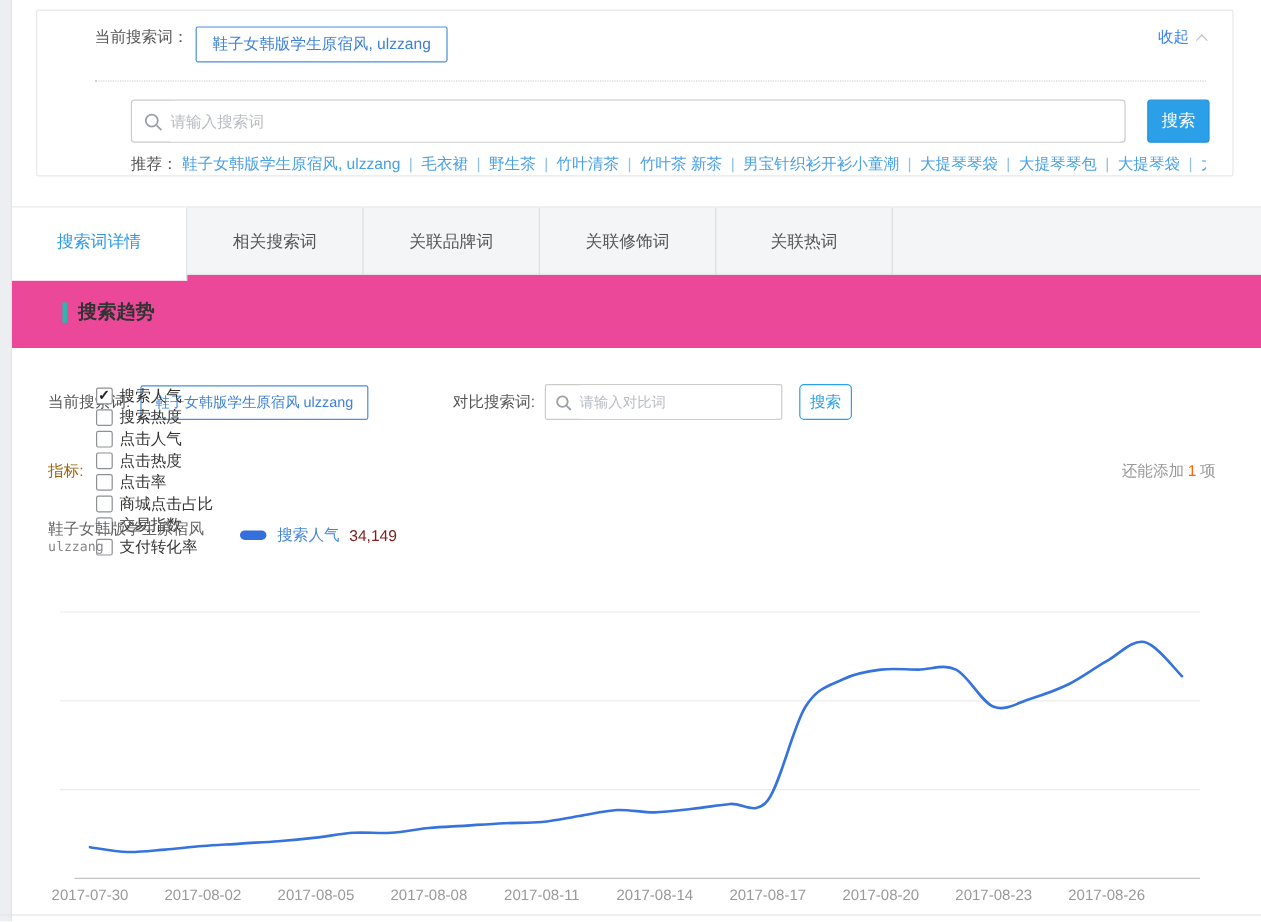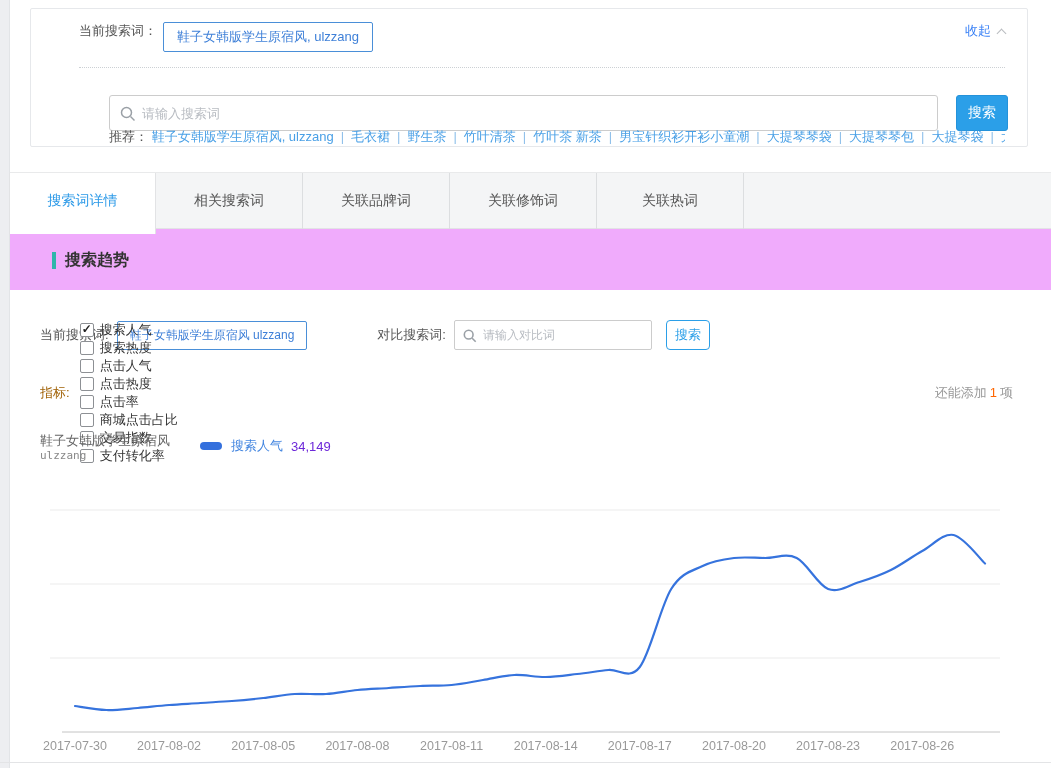--- a/index.html
+++ b/index.html
@@ -20,21 +20,21 @@
     display:flex; align-items:flex-start; }
   .lbl { color:#555; }
   .term-chip { display:inline-block; border:1px solid #4a8fd8; border-radius:2px;
     color:#3f80d8; padding:5px 13px; margin-left:6px; background:#fff; cursor:pointer; }
   .flex-spacer { flex:1; }
   .collapse-link { display:flex; align-items:center; color:#3b82f6; cursor:pointer; }
   .chev-up { display:inline-block; border:solid #b9bcc0; border-width:0 1.5px 1.5px 0;
     padding:3px; transform:rotate(-135deg); margin-left:7px; margin-top:4px; }
   .dotted-sep { position:absolute; left:48px; right:22px; top:58px;
     border-top:1px dotted #ccd0d4; }
-  .row-search { position:absolute; left:78px; top:74px; height:32px; display:flex;margin-top:12px; }
+  .row-search { position:absolute; left:78px; top:74px; height:32px; display:flex; }
   .search-input-wrap { position:relative; width:829px; height:36px;
     border:1px solid #ccc; border-radius:3px; background:#fff; }
   .search-input-wrap svg { position:absolute; left:10px; top:10px; }
   .search-input-wrap input { position:absolute; left:32px; top:0; width:calc(100% - 36px);
     height:34px; border:none; outline:none; font-size:13px; color:#333;
     font-family:"Liberation Sans", sans-serif; }
   .search-input-wrap input::placeholder { color:#b8bcc2; }
   .btn-primary { margin-left:18px; width:52px; height:36px; background:#2b9fe8;
     color:#fff; border:1px solid #2492da; border-radius:3px; font-size:14px;
     cursor:pointer; font-family:"Liberation Sans", sans-serif; }
@@ -42,27 +42,27 @@
     white-space:nowrap; overflow:hidden; }
   .row-reco .lbl { color:#555; }
   .reco-link { color:#4aa0e6; text-decoration:none; cursor:pointer; }
   .reco-sep { color:#8fc0ea; margin:0 7px; }
 
   
   .tabbar { position:absolute; left:10px; right:0; top:172px; height:57px;
     background:#f4f5f6; border-top:1px solid #e9eaeb; border-bottom:1px solid #e2e3e5;
     display:flex; align-items:flex-start; z-index:1; }
   .tab { width:147px; height:56px; line-height:56px; text-align:center; color:#555;
-    font-size:14px; border-right:1px solid #dcdee0; cursor:pointer; background:transparent;font-family:Liberation Mono, monospace; }
+    font-size:14px; border-right:1px solid #dcdee0; cursor:pointer; background:transparent; }
   .tab.active { background:#fff; color:#2d9ae8; height:61px; border-right:1px solid #e2e3e5;
     border-left:1px solid #e2e3e5; margin-left:-1px; position:relative; z-index:3; }
 
   
   .section-band { position:absolute; left:10px; right:0; top:229px; height:61px;
-    background:#f0abfc; }
+    background:#ec4899; }
   .section-title-wrap { position:absolute; left:42px; top:21px; display:flex; align-items:center; }
   .teal-bar { width:4px; height:17px; background:#2fb5ab; margin-right:9px; }
   .section-title { font-size:16px; font-weight:bold; color:#333; }
 
   
   .chart-card { position:absolute; left:10px; right:0; top:290px; height:472px; background:#fff; }
   .compare-row { position:absolute; left:40px; top:319px; height:32px; display:flex; align-items:center; }
   .compare-row .term-chip { padding:5px 12px; font-size:12px; margin-left:8px; }
   .cmp-label { margin-left:70px; color:#555; }
   .cmp-input-wrap { position:relative; width:198px; height:30px; border:1px solid #ccc;
@@ -87,21 +87,21 @@
   .metric-item span.mlabel { color:#333; }
   .add-hint { position:absolute; right:38px; top:384px; color:#999;text-align:center; }
   .add-hint b { color:#ff6600; font-weight:normal; margin:0 3px; }
 
   .legend-term { position:absolute; left:40px; top:433px; line-height:15px; }
   .legend-term .l1 { color:#666; font-size:13px; }
   .legend-term .l2 { color:#888; font-size:11px; font-family:"DejaVu Sans Mono", monospace; }
   .legend-group { position:absolute; left:200px; top:437px; display:flex; align-items:center; }
   .legend-pill { width:22px; height:8px; border-radius:4px; background:#3470dd; }
   .legend-metric { color:#4285e0; margin-left:9px; }
-  .legend-value { color:#6d28d9; margin-left:8px;text-align:center; }
+  .legend-value { color:#7f1d1d; margin-left:8px;text-align:center; }
 
   #chart-svg { position:absolute; left:0; top:495px; }
   .bottom-edge { position:absolute; left:0; right:0; top:762px; border-top:1px solid #e3e4e6; }
 </style>
 </head>
 <body>
 
 <div id="page">
   <div class="left-strip"></div>
 

